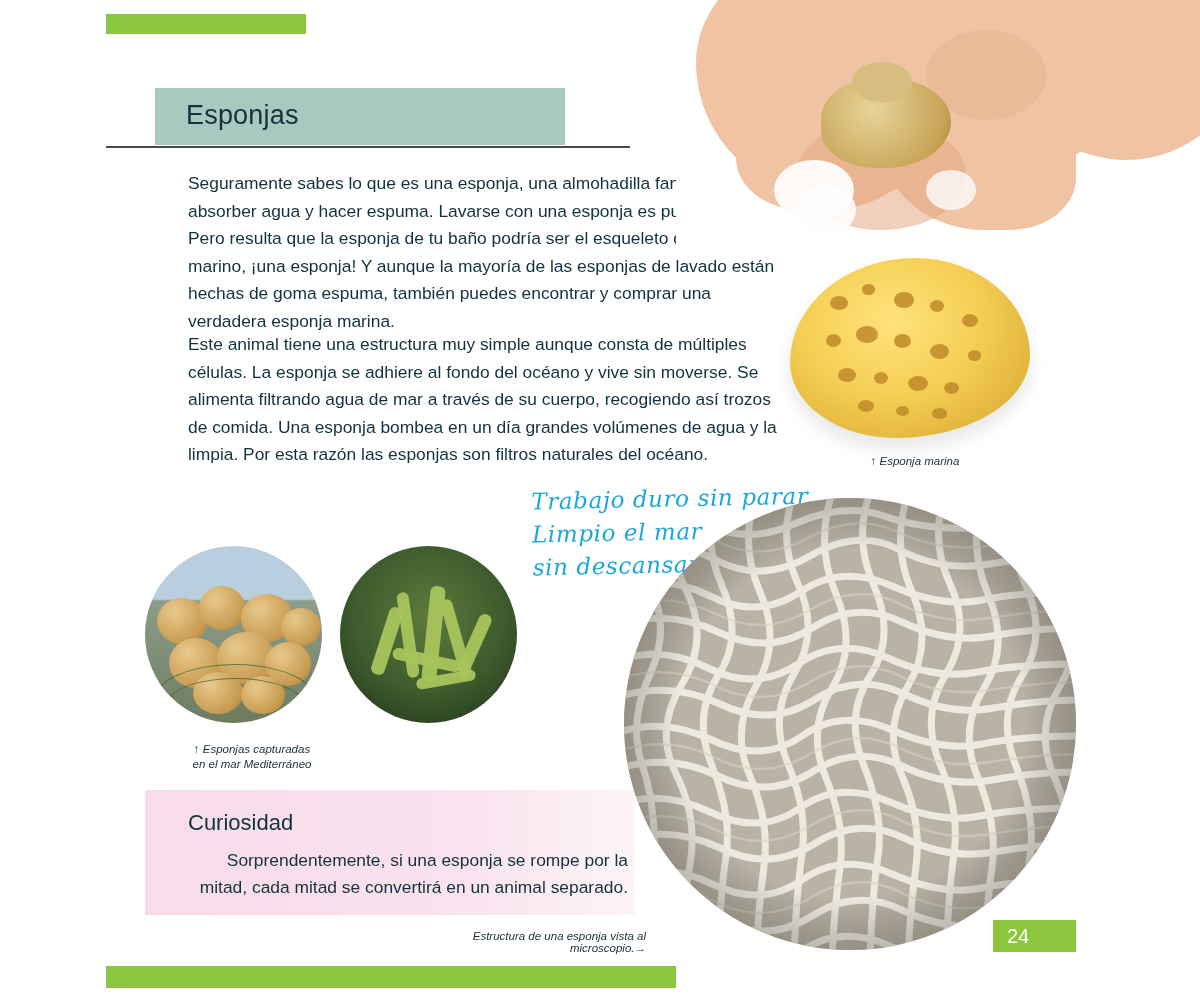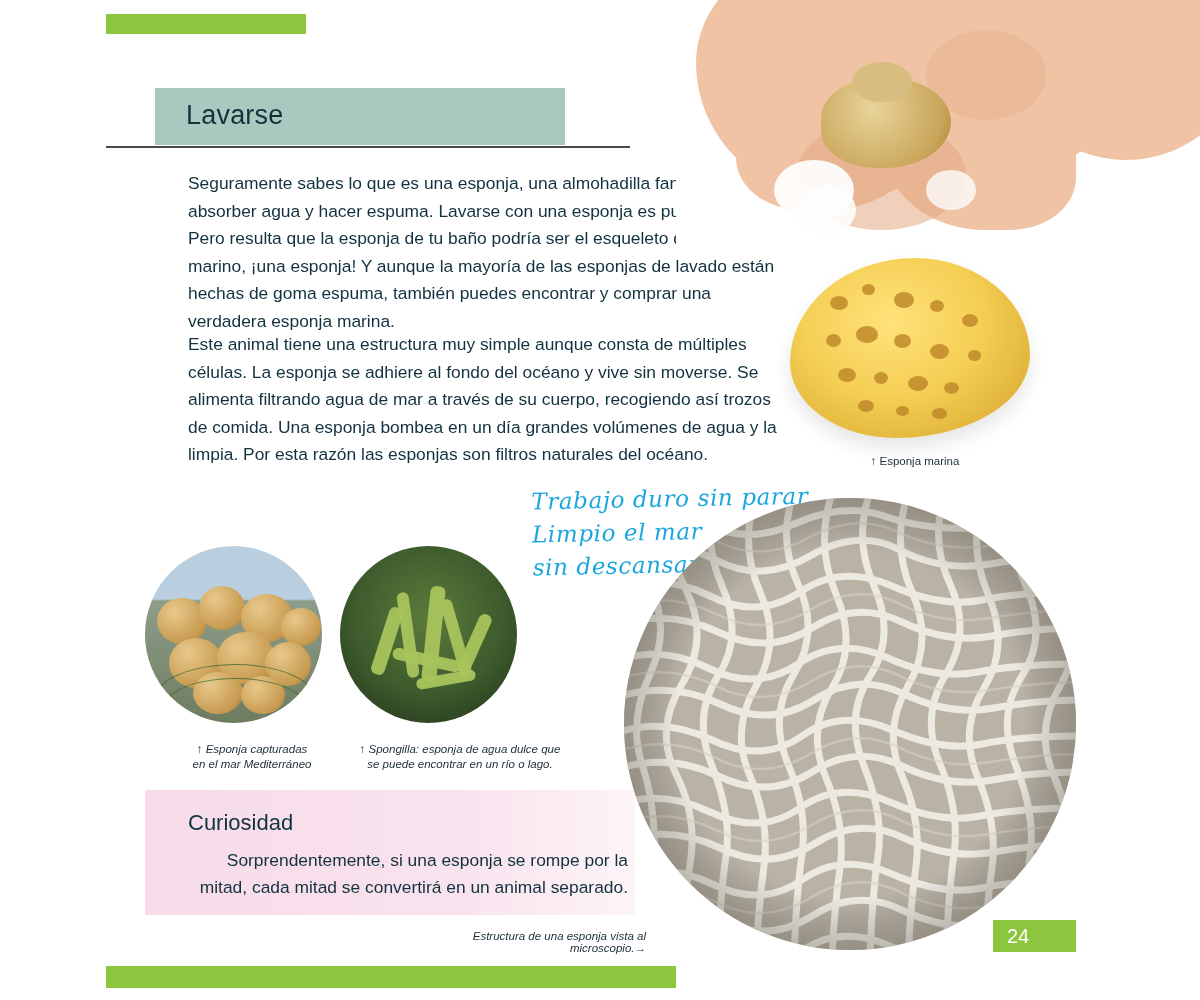--- a/index.html
+++ b/index.html
@@ -80,21 +80,21 @@
   .sponge-body {
     position:absolute; left:0; top:10px; width:240px; height:180px;
     background: radial-gradient(ellipse at 42% 35%, #ffe27a 0%, #f5cf55 45%, #e2b63c 75%, #cfa233 100%);
     border-radius: 52% 48% 56% 44% / 58% 54% 46% 42%;
     box-shadow: 0 10px 18px rgba(0,0,0,.10);
   }
   .pore { position:absolute; background:#c08a2a; border-radius:50%; opacity:.85; }
   #caption-sponge {
     position:absolute; left:790px; top:455px; width:250px;
     text-align:center;
-    font-size: 11.5px; color:#1b2f3a;
+    font-size: 11.5px; font-style: italic; color:#1b2f3a;
   }
 
   
   #quote {
     position: absolute;
     left: 532px; top: 482px;
     width: 330px;
     color: #1ba6de;
     font-family: "DejaVu Serif", serif;
     font-style: italic;
@@ -170,21 +170,21 @@
 </style>
 </head>
 <body>
 
 <div id="page">
 
   <div class="green-bar" id="bar-top-left"></div>
   <div class="green-bar" id="bar-bottom-left"></div>
 
   <div id="heading-band"></div>
-  <div id="heading-text">Lavarse</div>
+  <div id="heading-text">Esponjas</div>
   <div id="heading-rule"></div>
 
   <div class="body-col" id="para-1">Seguramente sabes lo que es una esponja, una almohadilla fantástica para absorber agua y hacer espuma. Lavarse con una esponja es puro placer. Pero resulta que la esponja de tu baño podría ser el esqueleto de un animal marino, ¡una esponja! Y aunque la mayoría de las esponjas de lavado están hechas de goma espuma, también puedes encontrar y comprar una verdadera esponja marina.</div>
   <div class="body-col" id="para-2">Este animal tiene una estructura muy simple aunque consta de múltiples células. La esponja se adhiere al fondo del océano y vive sin moverse. Se alimenta filtrando agua de mar a través de su cuerpo, recogiendo así trozos de comida. Una esponja bombea en un día grandes volúmenes de agua y la limpia. Por esta razón las esponjas son filtros naturales del océano.</div>
 
   <div id="photo-hands">
     <div class="hand-skin" style="left:20px; top:-40px; width:250px; height:240px; border-radius:45% 55% 40% 60%;"></div>
     <div class="hand-skin" style="left:150px; top:-60px; width:300px; height:250px; border-radius:50% 45% 55% 50%;"></div>
     <div class="hand-skin" style="left:330px; top:-70px; width:240px; height:230px; border-radius:50%;"></div>
     <div class="hand-skin" style="left:60px; top:60px; width:190px; height:150px; border-radius:45% 55% 60% 40%;"></div>
@@ -244,26 +244,22 @@
     <div class="c2-frond" style="left:40px; top:60px;  width:14px; height:70px; transform:rotate(18deg);"></div>
     <div class="c2-frond" style="left:62px; top:46px;  width:12px; height:86px; transform:rotate(-8deg);"></div>
     <div class="c2-frond" style="left:86px; top:40px;  width:15px; height:96px; transform:rotate(6deg);"></div>
     <div class="c2-frond" style="left:110px; top:52px; width:12px; height:80px; transform:rotate(-16deg);"></div>
     <div class="c2-frond" style="left:128px; top:66px; width:13px; height:64px; transform:rotate(24deg);"></div>
     <div class="c2-frond" style="left:52px; top:108px; width:70px; height:12px; transform:rotate(12deg);"></div>
     <div class="c2-frond" style="left:76px; top:128px; width:60px; height:11px; transform:rotate(-10deg);"></div>
   </div>
 
   <div class="caption" id="caption-1">
-    <div>↑ Esponja capturadas</div>
+    <div>↑ Esponjas capturadas</div>
     <div>en el mar Mediterráneo</div>
-  </div>
-  <div class="caption" id="caption-2">
-    <div>↑ Spongilla: esponja de agua dulce que</div>
-    <div>se puede encontrar en un río o lago.</div>
   </div>
 
   <div id="curiosity"></div>
   <div id="curiosity-title">Curiosidad</div>
   <div id="curiosity-text">Sorprendentemente, si una esponja se rompe por la mitad, cada mitad se convertirá en un animal separado.</div>
 
   <div id="photo-micro">
     <svg id="micro-mesh" viewBox="0 0 452 452" preserveAspectRatio="none">
       <rect width="452" height="452" fill="#b9b2a5"></rect>
       <g stroke="#efece4" stroke-width="7" fill="none" opacity="0.95">

